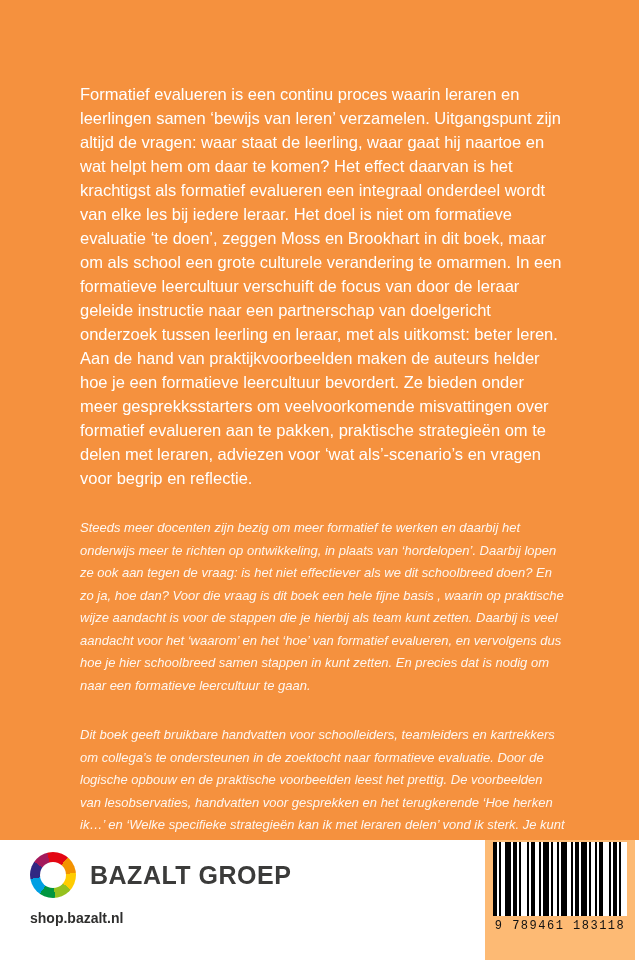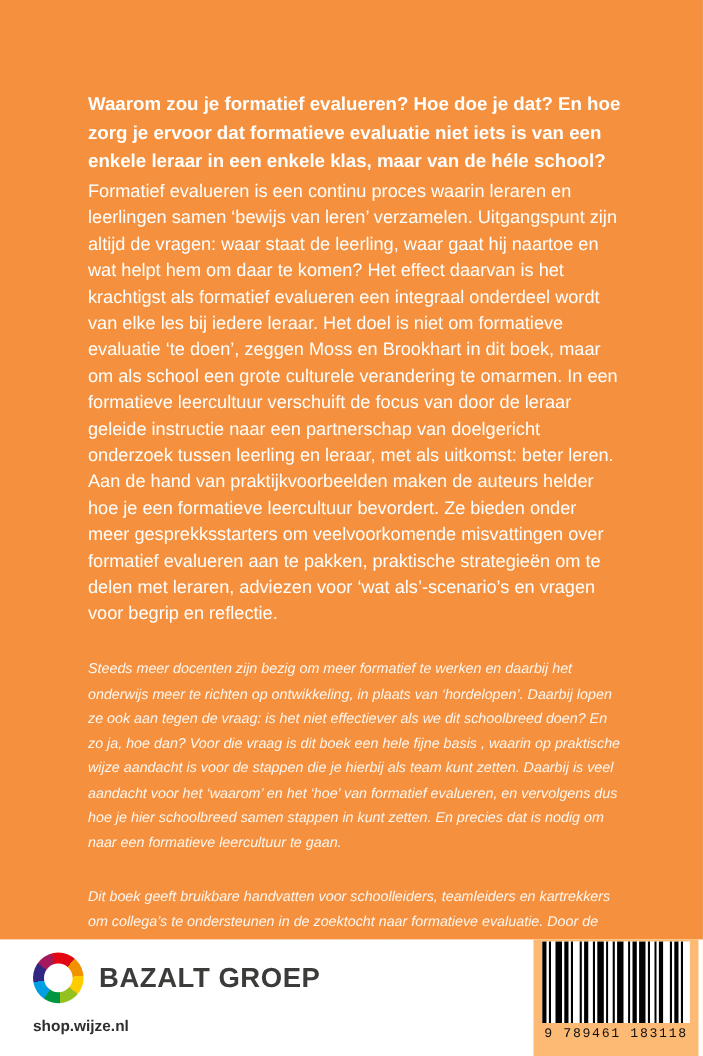--- a/index.html
+++ b/index.html
@@ -49,21 +49,21 @@
     line-height: 21px;
     font-weight: bold;
     color: #FFFFFF;
   }
 
   .footer {
     position: absolute;
     left: 0;
     bottom: 0;
     width: 639px;
-    height: 106px;
+    height: 120px;
     background: #FFFFFF;
     display: flex;
     justify-content: space-between;
     align-items: stretch;
     box-sizing: border-box;
     padding-left: 30px;
   }
 
   .brand-block {
     padding-top: 12px;
@@ -144,39 +144,38 @@
     color: #111111;
     white-space: nowrap;
   }
 </style>
 </head>
 <body>
 
 <div class="page">
 
   <div class="content">
-    <p class="intro">Waarom zou je formatief evalueren? Hoe doe je dat? En hoe zorg je ervoor dat formatieve evaluatie niet iets is van een enkele leraar in een enkele klas, maar van de héle school?</p>
 
     <p class="body-text">Formatief evalueren is een continu proces waarin leraren en leerlingen samen ‘bewijs van leren’ verzamelen. Uitgangspunt zijn altijd de vragen: waar staat de leerling, waar gaat hij naartoe en wat helpt hem om daar te komen? Het effect daarvan is het krachtigst als formatief evalueren een integraal onderdeel wordt van elke les bij iedere leraar. Het doel is niet om formatieve evaluatie ‘te doen’, zeggen Moss en Brookhart in dit boek, maar om als school een grote culturele verandering te omarmen. In een formatieve leercultuur verschuift de focus van door de leraar geleide instructie naar een partnerschap van doelgericht onderzoek tussen leerling en leraar, met als uitkomst: beter leren. Aan de hand van praktijkvoorbeelden maken de auteurs helder hoe je een formatieve leercultuur bevordert. Ze bieden onder meer gesprekksstarters om veelvoorkomende misvattingen over formatief evalueren aan te pakken, praktische strategieën om te delen met leraren, adviezen voor ‘wat als’-scenario’s en vragen voor begrip en reflectie.</p>
 
     <p class="quote">Steeds meer docenten zijn bezig om meer formatief te werken en daarbij het onderwijs meer te richten op ontwikkeling, in plaats van ‘hordelopen’. Daarbij lopen ze ook aan tegen de vraag: is het niet effectiever als we dit schoolbreed doen? En zo ja, hoe dan? Voor die vraag is dit boek een hele fijne basis , waarin op praktische wijze aandacht is voor de stappen die je hierbij als team kunt zetten. Daarbij is veel aandacht voor het ‘waarom’ en het ‘hoe’ van formatief evalueren, en vervolgens dus hoe je hier schoolbreed samen stappen in kunt zetten. En precies dat is nodig om naar een formatieve leercultuur te gaan.</p>
 
 
     <p class="quote">Dit boek geeft bruikbare handvatten voor schoolleiders, teamleiders en kartrekkers om collega’s te ondersteunen in de zoektocht naar formatieve evaluatie. Door de logische opbouw en de praktische voorbeelden leest het prettig. De voorbeelden van lesobservaties, handvatten voor gesprekken en het terugkerende ‘Hoe herken ik…’ en ‘Welke specifieke strategieën kan ik met leraren delen’ vond ik sterk. Je kunt echt meteen aan de slag. Een boek waar velen op zaten te wachten!</p>
 
   </div>
 
   <div class="footer">
 
     <div class="brand-block">
       <div class="brand-row">
         <div class="logo-ring"></div>
         <div class="brand-name">BAZALT GROEP</div>
       </div>
-      <div class="website">shop.wijze.nl</div>
+      <div class="website">shop.bazalt.nl</div>
     </div>
 
     <div class="barcode">
       <div class="bars">
           <div style="width: 4px; flex: 0 0 auto; background: rgb(0, 0, 0);"></div>
           <div style="width: 2px; flex: 0 0 auto; background: rgb(255, 255, 255);"></div>
           <div style="width: 2px; flex: 0 0 auto; background: rgb(0, 0, 0);"></div>
           <div style="width: 4px; flex: 0 0 auto; background: rgb(255, 255, 255);"></div>
           <div style="width: 6px; flex: 0 0 auto; background: rgb(0, 0, 0);"></div>
           <div style="width: 2px; flex: 0 0 auto; background: rgb(255, 255, 255);"></div>

